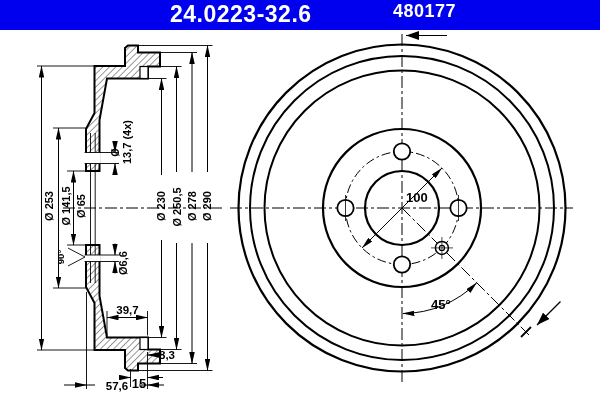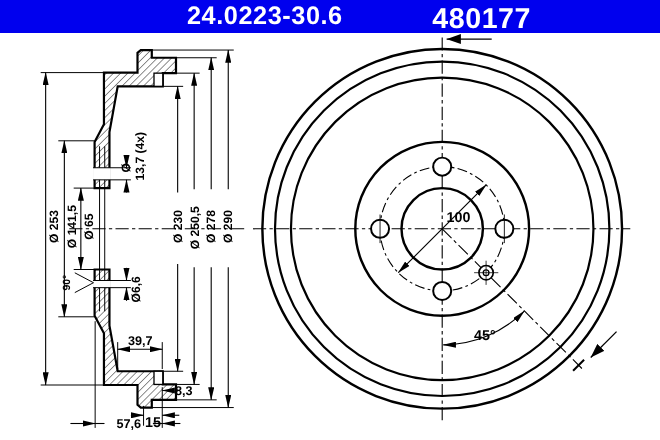--- a/index.html
+++ b/index.html
@@ -1,37 +1,37 @@
 <!DOCTYPE html>
 <html><head>
 <meta charset="utf-8">
 <style>
   html,body{margin:0;padding:0;background:#fff;width:600px;height:400px;overflow:hidden;
     font-family:"Liberation Sans", sans-serif;}
   #stage{position:relative;width:600px;height:400px;background:#fff;}
   #header{position:absolute;left:0;top:0;width:600px;height:30px;}
   #header .pn{position:absolute;left:170px;top:1px;font-size:23px;font-weight:bold;letter-spacing:.5px;}
-  #header .cn{position:absolute;left:393px;top:1px;font-size:26px;font-weight:bold;letter-spacing:.5px;text-align:center;}
+  #header .cn{position:absolute;left:393px;top:1px;font-size:18px;font-weight:bold;letter-spacing:.5px;text-align:center;}
   svg{position:absolute;left:0;top:0;}
   text{fill:#000;font-family:"Liberation Sans", sans-serif;font-weight:bold;}
   .dim{font-size:11px;}
   .dimb{font-size:11.5px;}
   .big{font-size:13px;}
   .tiny{font-size:9.5px;}
   .thin{stroke:#000;stroke-width:1;fill:none;}
   .ext{stroke:#000;stroke-width:0.9;fill:none;}
   .prof{stroke:#000;stroke-width:2;}
   .cl{stroke:#000;stroke-width:1;fill:none;stroke-dasharray:12 3 3 3;}
 </style>
 </head>
 <body>
 
 <div id="stage">
   <div id="header" style="background: rgb(0, 0, 238); color: rgb(255, 255, 255);">
-    <span class="pn">24.0223-30.6</span>
+    <span class="pn">24.0223-32.6</span>
     <span class="cn">480177</span>
   </div>
 
   <svg width="600" height="400" viewBox="0 0 600 400">
     <defs>
       <pattern id="hatch" patternUnits="userSpaceOnUse" width="4.6" height="4.6" patternTransform="rotate(-45)">
         <rect width="4.6" height="4.6" fill="#fff"></rect>
         <line x1="0" y1="0" x2="4.6" y2="0" stroke="#000" stroke-width="0.8"></line>
       </pattern>
       <marker id="ah" markerUnits="userSpaceOnUse" markerWidth="12" markerHeight="5.5" refX="11.5" refY="2.75" orient="auto-start-reverse">

